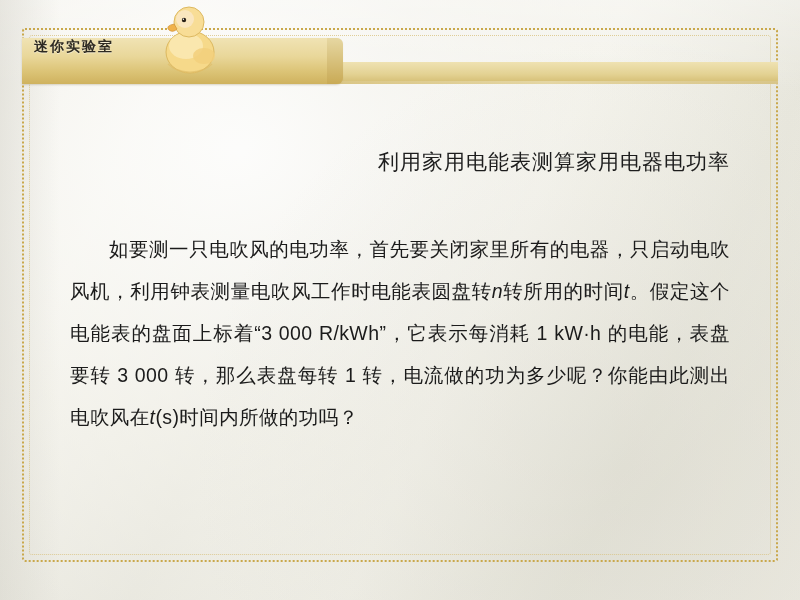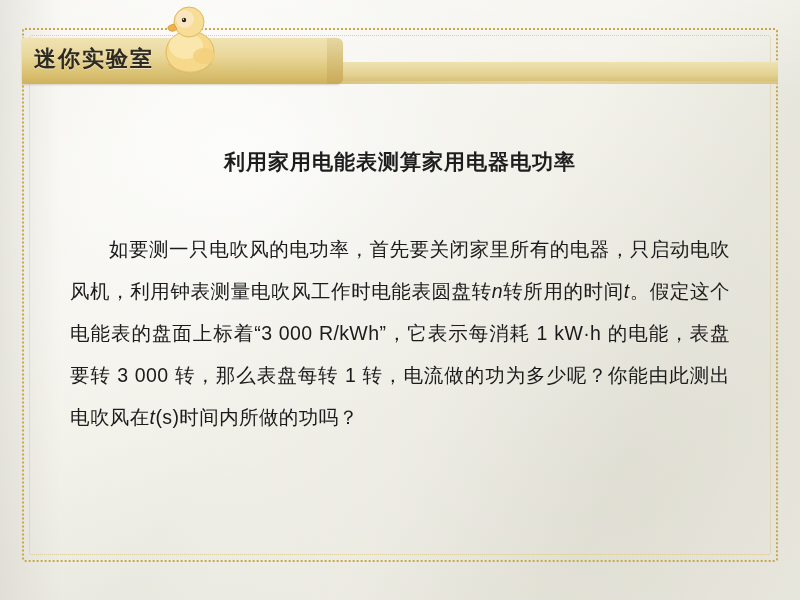--- a/index.html
+++ b/index.html
@@ -93,23 +93,23 @@
     bottom: 0;
     width: 100%;
     height: 3px;
     background: linear-gradient(to right, #c9ab55, #e8dcaf 70%, #d9c78f);
     opacity: 0.8;
   }
 
   .banner-title {
     position: absolute;
     left: 34px;
-    top: 44px;
+    top: 38px;
     font-family: Liberation Sans, sans-serif;
-    font-size: 22px;
+    font-size: 14px;
     font-weight: bold;
     color: #2e2a22;
     letter-spacing: 2px;
     z-index: 6;
     text-shadow: 0 1px 0 rgba(255,255,255,0.45);
   }
 
   
   .duck {
     position: absolute;
@@ -122,24 +122,24 @@
 
   
   .content {
     position: absolute;
     left: 70px;
     top: 120px;
     width: 660px;
   }
 
   .doc-title {
-    text-align: center;
+    text-align: right;
     font-family: "Liberation Sans", sans-serif;
     font-size: 21px;
-    font-weight: bold;
+    font-weight: normal;
     color: #1d1d1d;
     letter-spacing: 1px;
     margin: 28px 0 0 0;
   }
 
   .body-text {
     margin-top: 52px;
     font-size: 19.5px;
     line-height: 42px;
     color: #1b1b1b;

